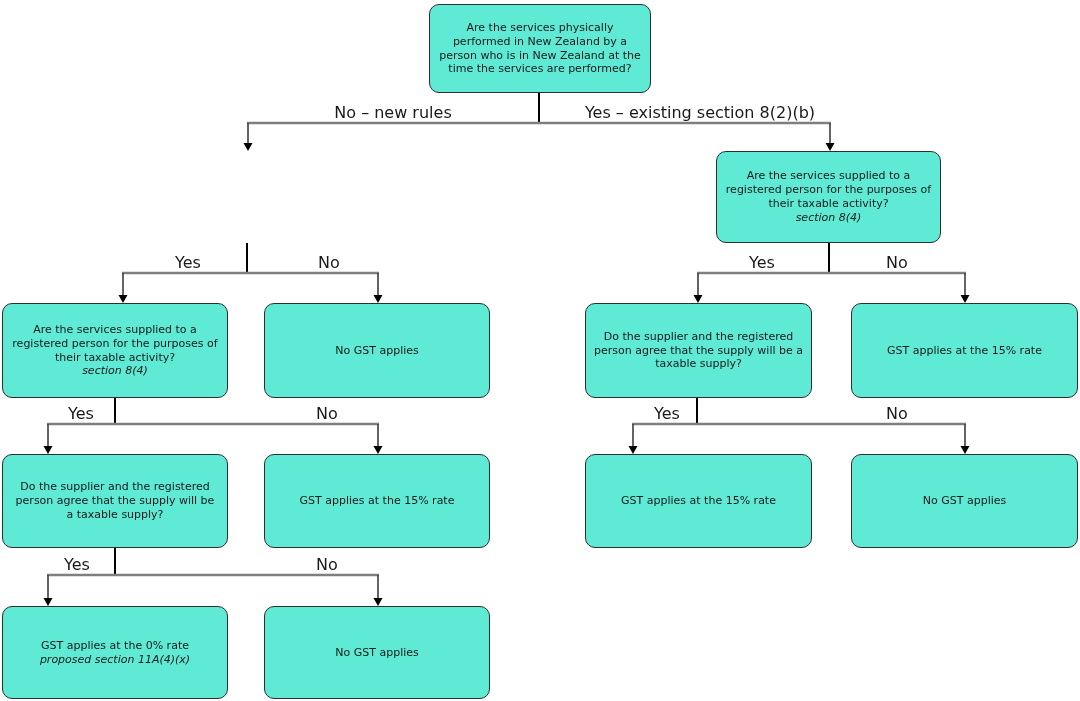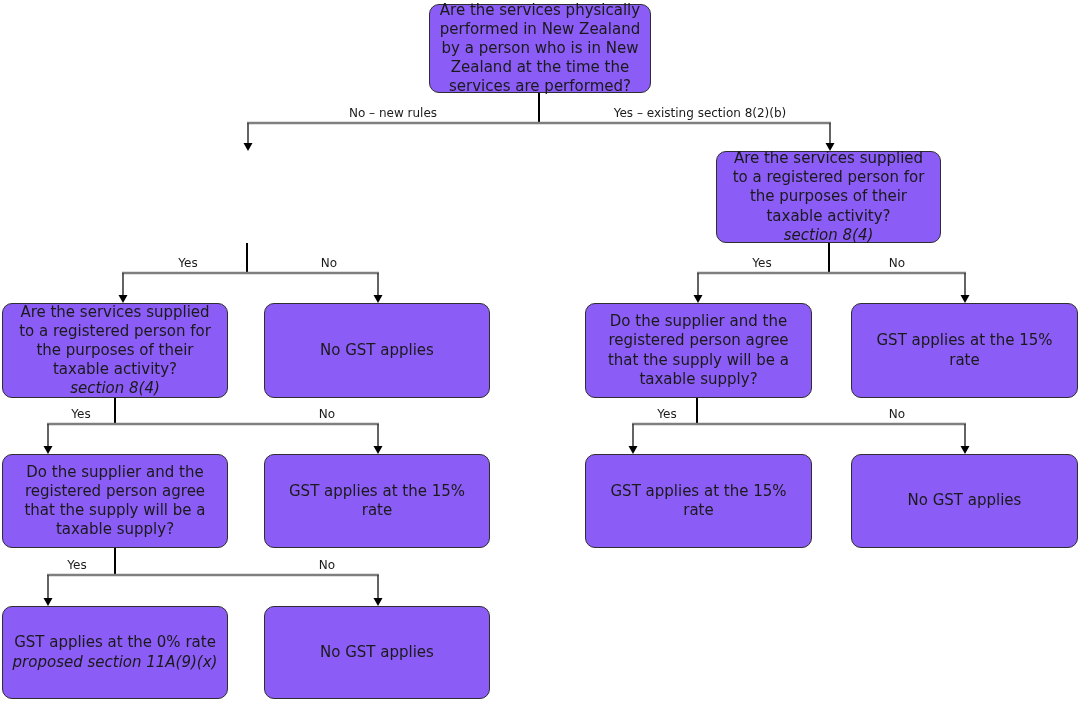--- a/index.html
+++ b/index.html
@@ -13,41 +13,41 @@
     width: 1080px; height: 701px;
   }
   #connectors {
     position: absolute; left: 0; top: 0;
     width: 1080px; height: 701px;
     pointer-events: none;
   }
   .node {
     position: absolute;
     box-sizing: border-box;
-    background: #8b5cf6;
+    background: #5eead4;
     border: 1.5px solid #2e2e2e;
     border-radius: 10px;
     display: flex;
     flex-direction: column;
     align-items: center;
     justify-content: center;
     text-align: center;
     padding: 6px 8px;
     color: #1a1a1a;
-    font-size: 15px;
+    font-size: 11px;
     line-height: 1.27;
   }
   .node-text { width: 100%; }
   .node-note { width: 100%; font-style: italic; }
   .edge-label {
     position: absolute;
     transform: translateX(-50%);
     white-space: nowrap;
     color: #1a1a1a;
-    font-size: 12px;
+    font-size: 16px;
     line-height: 14px;
   }
 </style>
 </head>
 <body>
 
 <div id="canvas">
   <svg id="connectors" viewBox="0 0 1080 701" xmlns="http://www.w3.org/2000/svg">
       <line x1="539" y1="93" x2="539" y2="123" stroke="#000000" stroke-width="2"></line>
       <line x1="247" y1="123" x2="831" y2="123" stroke="#7f7f7f" stroke-width="2.5"></line>
@@ -113,21 +113,21 @@
       <div class="node-text">GST applies at the 15% rate</div>
     </div>
     <div class="node" style="left: 585px; top: 454px; width: 227px; height: 94px;">
       <div class="node-text">GST applies at the 15% rate</div>
     </div>
     <div class="node" style="left: 851px; top: 454px; width: 227px; height: 94px;">
       <div class="node-text">No GST applies</div>
     </div>
     <div class="node" style="left: 2px; top: 606px; width: 226px; height: 93px;">
       <div class="node-text">GST applies at the 0% rate</div>
-      <div class="node-note">proposed section 11A(9)(x)</div>
+      <div class="node-note">proposed section 11A(4)(x)</div>
     </div>
     <div class="node" style="left: 264px; top: 606px; width: 226px; height: 93px;">
       <div class="node-text">No GST applies</div>
     </div>
     <div class="edge-label" style="left: 393px; top: 106px;">No – new rules</div>
     <div class="edge-label" style="left: 700px; top: 106px;">Yes – existing section 8(2)(b)</div>
     <div class="edge-label" style="left: 188px; top: 256px;">Yes</div>
     <div class="edge-label" style="left: 329px; top: 256px;">No</div>
     <div class="edge-label" style="left: 762px; top: 256px;">Yes</div>
     <div class="edge-label" style="left: 897px; top: 256px;">No</div>

